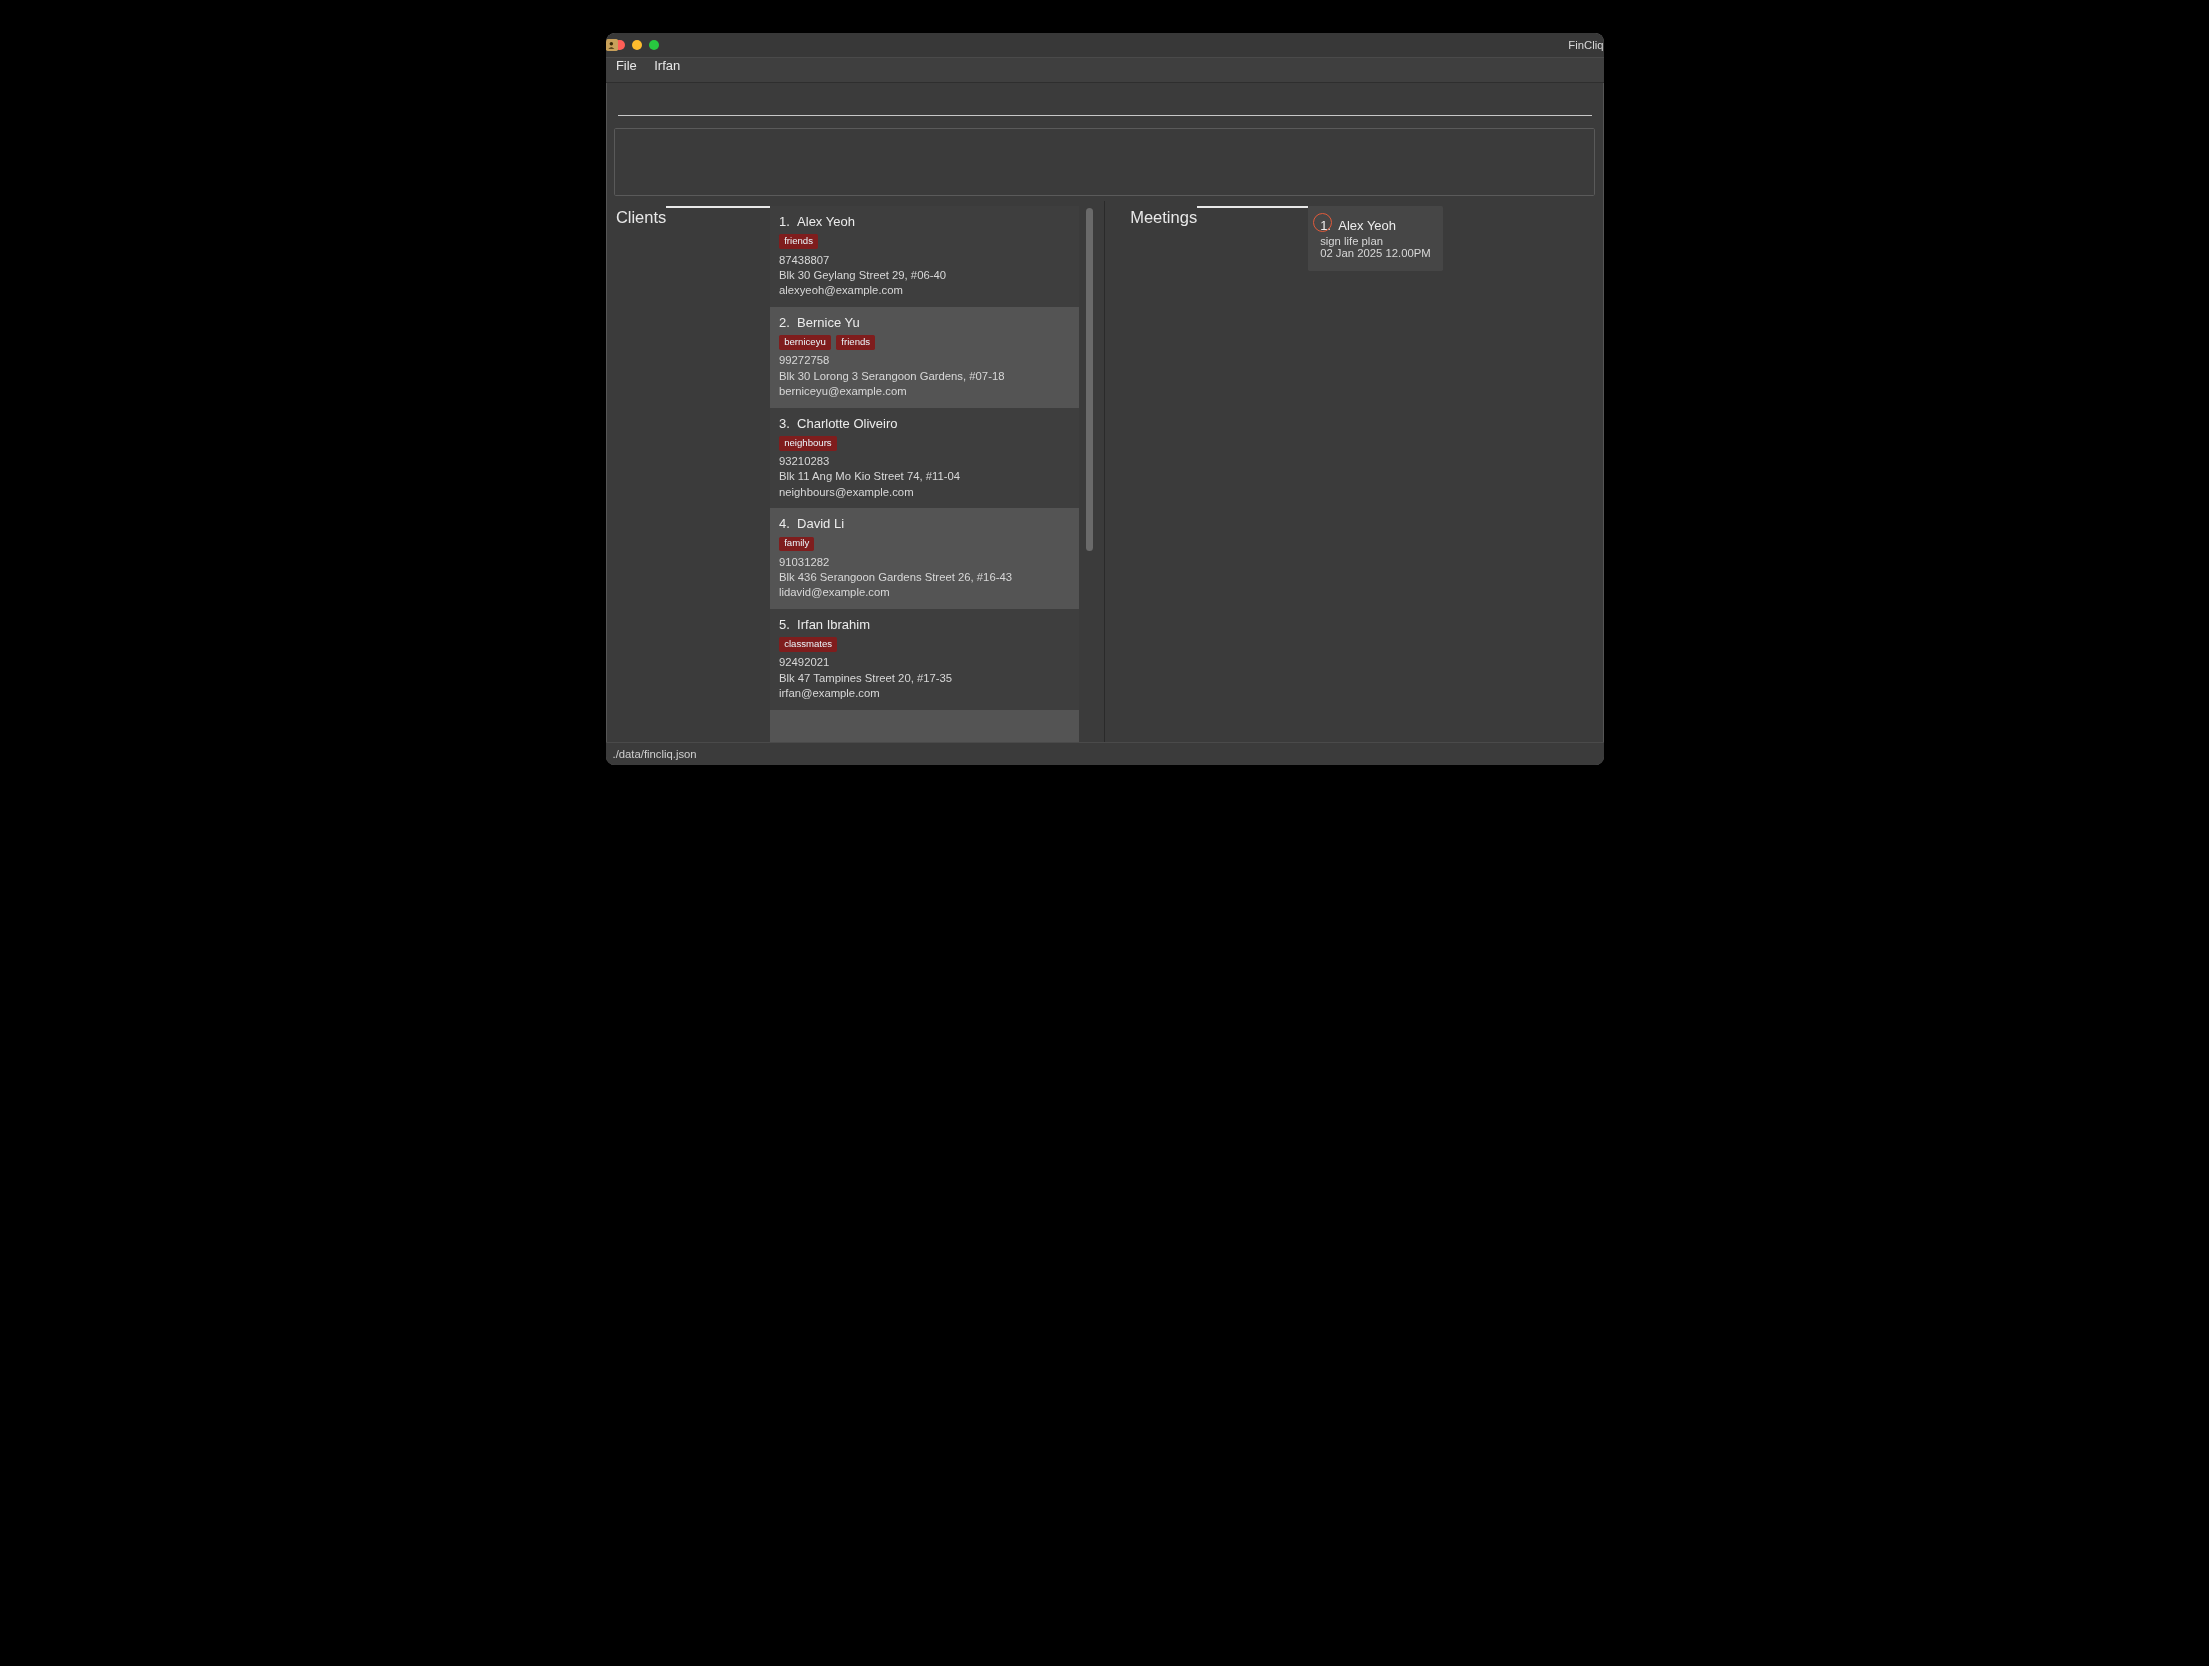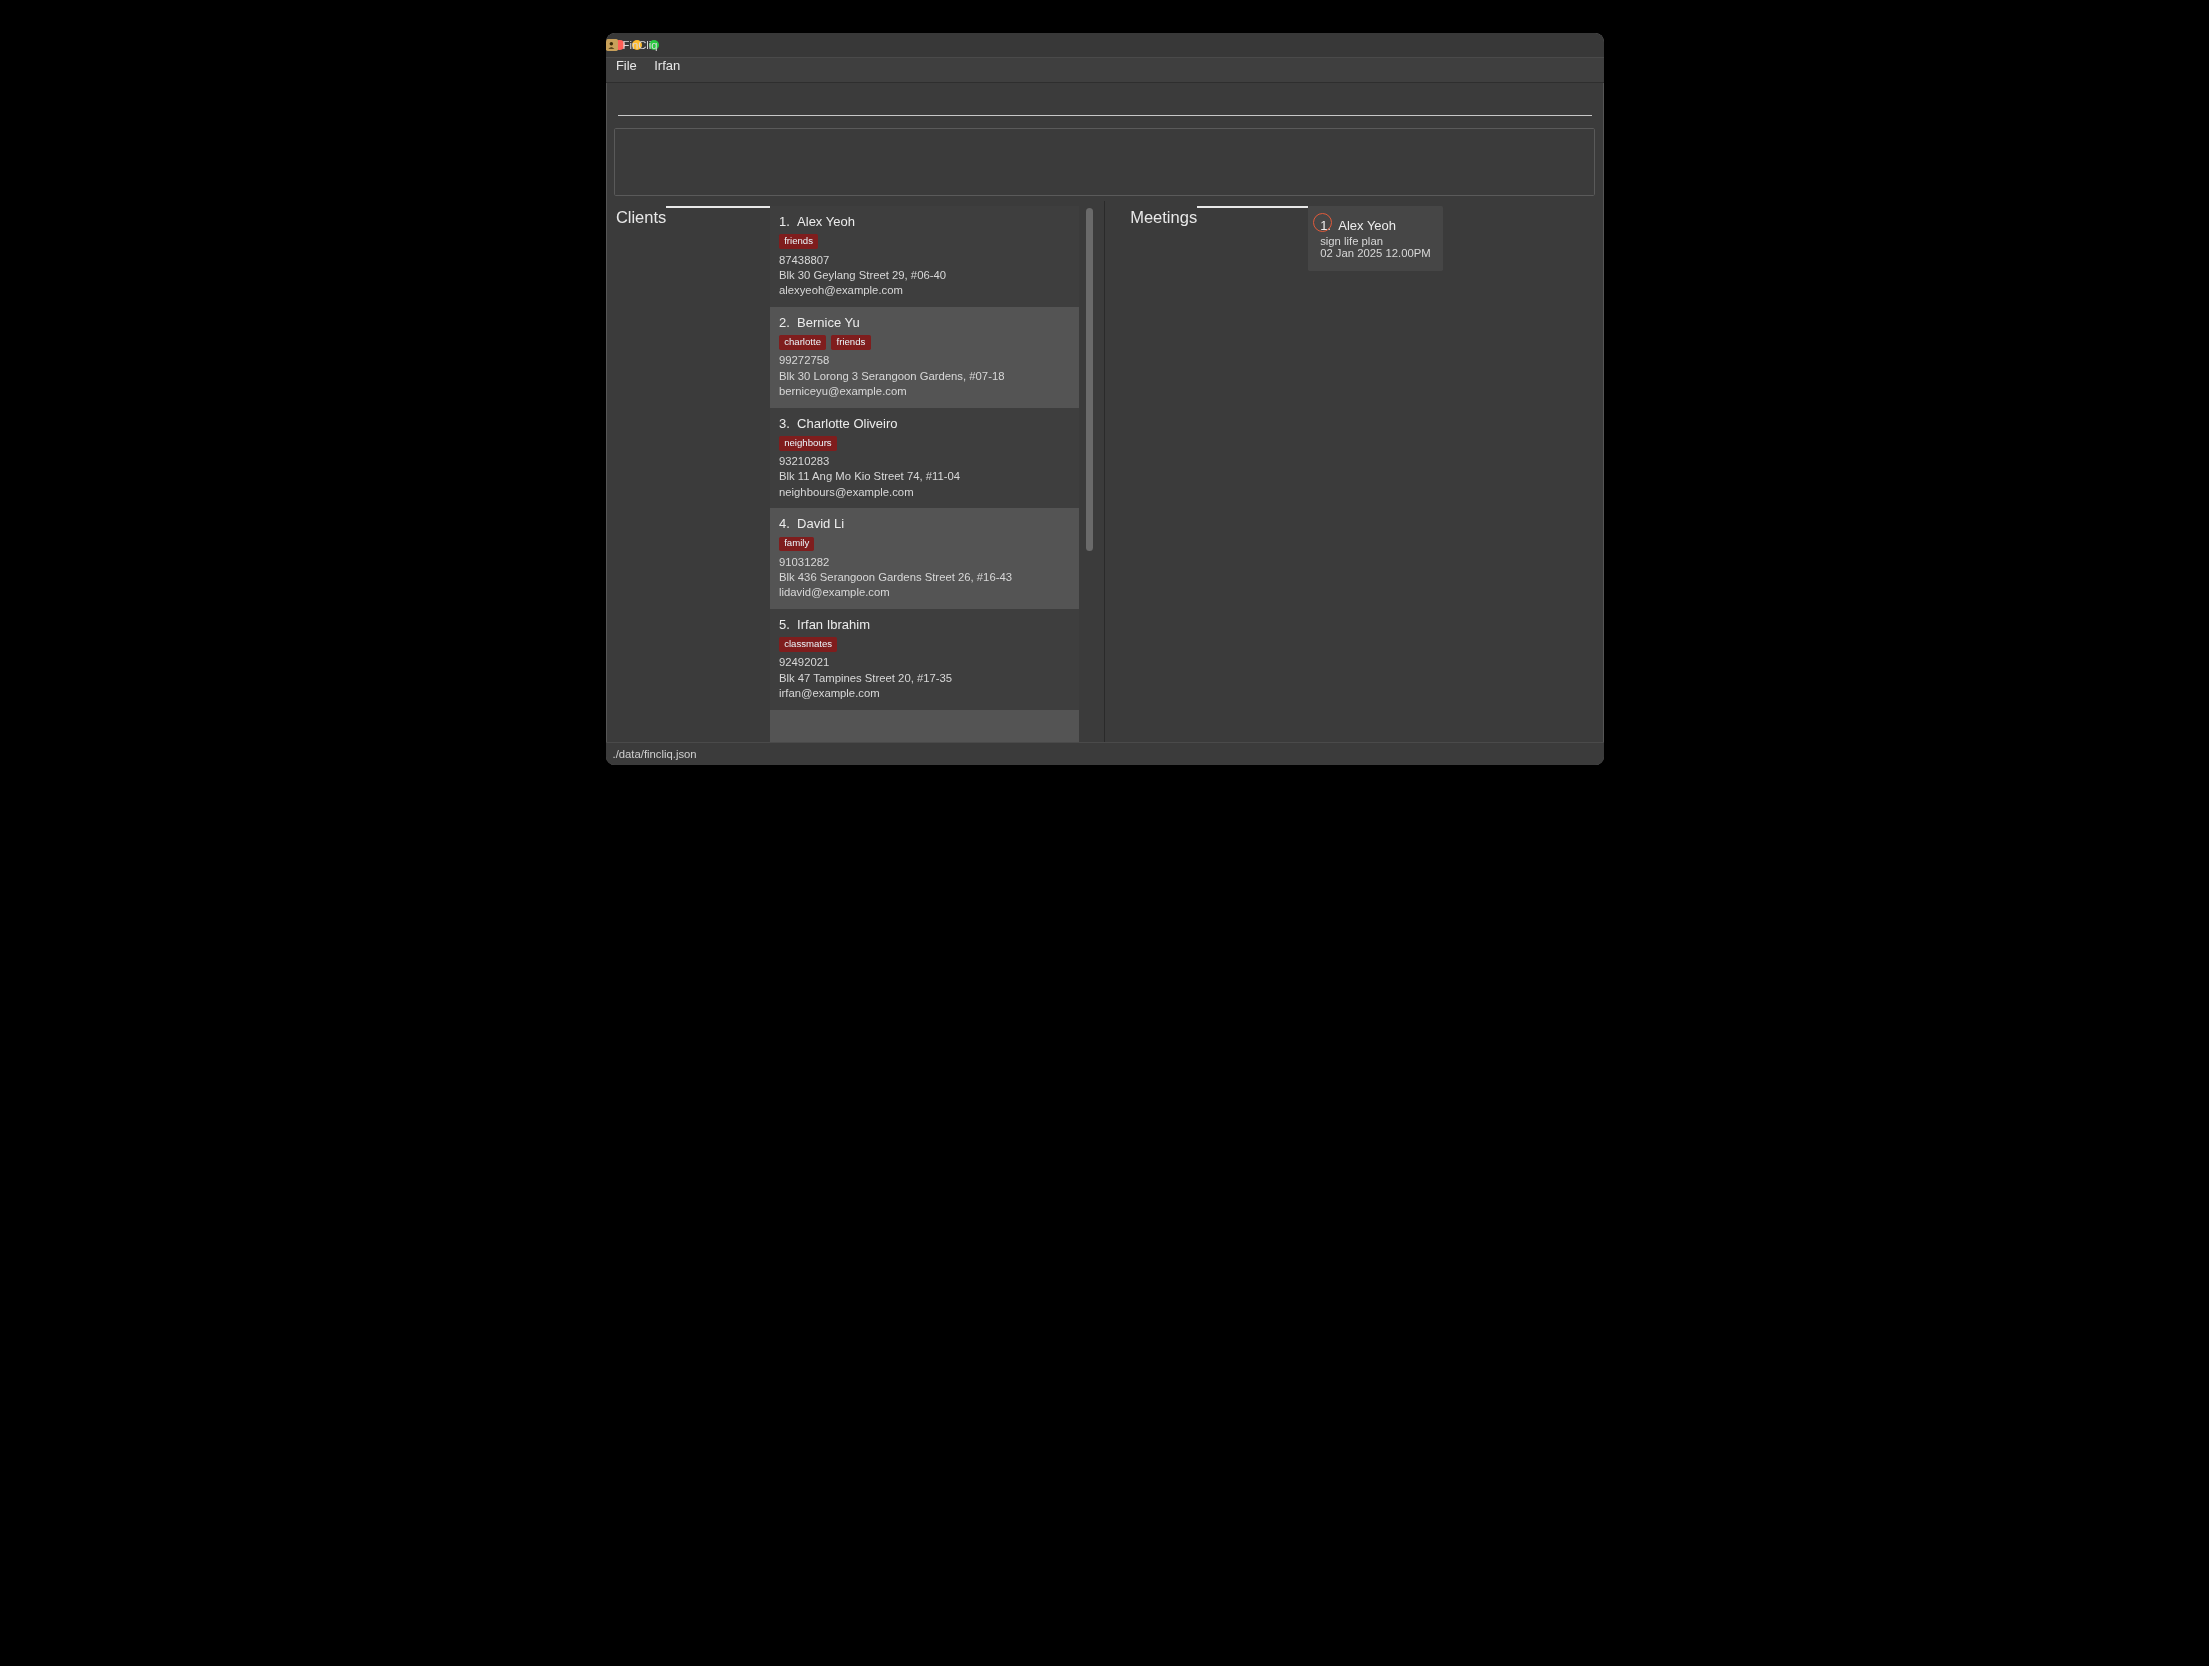--- a/index.html
+++ b/index.html
@@ -34,22 +34,22 @@
     position: relative;
     padding: 0 8.7px;
     flex-shrink: 0;
   }
   .traffic { display: flex; gap: 7px; }
   .dot { width: 10.4px; height: 10.4px; border-radius: 50%; }
   .dot.red { background: #ff5f57; }
   .dot.yellow { background: #febc2e; }
   .dot.green { background: #28c840; }
   .title-center {
-    position: absolute; left: 0; right: 8px;
-    display: flex; align-items: center; justify-content: flex-start;
+    position: absolute; left: 0; right: 0;
+    display: flex; align-items: center; justify-content: space-between;
     gap: 5px; pointer-events: none;
     color: #d8d8d8; font-size: 11.3px; font-weight: 500;
   }
   .title-icon {
     width: 12px; height: 12px; background: #c8a05a; border-radius: 1.7px;
     display: inline-flex; align-items: center; justify-content: center;
     font-size: 8.7px; color: #3a2a0a;
   }
   .menubar {
     height: 26px;
@@ -197,21 +197,21 @@
             <div>Blk 30 Geylang Street 29, #06-40</div>
             <div>alexyeoh@example.com</div>
           </div>
 
           <div class="card alt">
             <div class="headline">
               <span class="hidden-index">2.</span>
               &nbsp;<span>Bernice Yu</span>
             </div>
             <div class="tags">
-              <span class="tag">charlotte</span>
+              <span class="tag">berniceyu</span>
               <span class="tag">friends</span>
             </div>
             <div>99272758</div>
             <div>Blk 30 Lorong 3 Serangoon Gardens, #07-18</div>
             <div>berniceyu@example.com</div>
           </div>
 
           <div class="card base">
             <div class="headline">
               <span class="hidden-index">3.</span>

